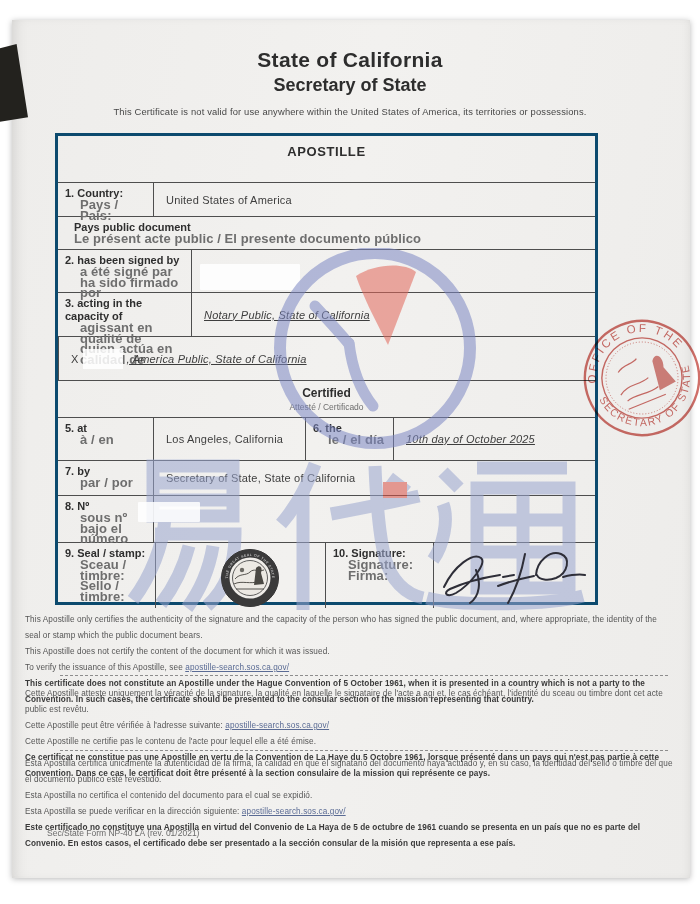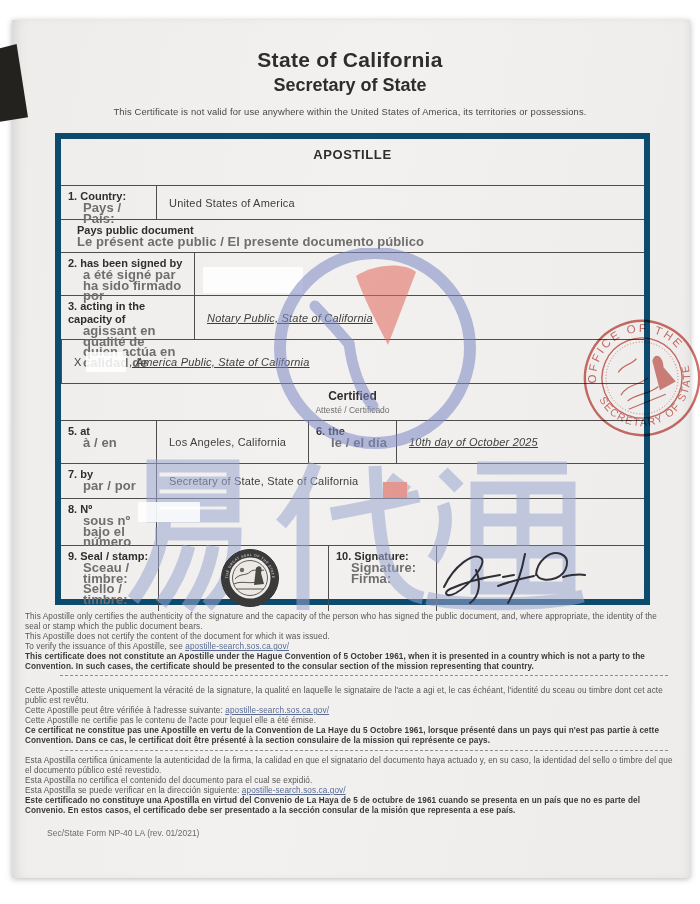--- a/index.html
+++ b/index.html
@@ -11,42 +11,42 @@
   .corner{position:absolute;left:-2px;top:44px;width:30px;height:78px;background:#23221e;
           clip-path:polygon(0 6%,62% 0,100% 94%,0 100%);}
   .content{position:absolute;left:0;top:0;width:700px;height:904px;}
 
   .title{position:absolute;left:0;width:700px;text-align:center;color:#2d2d2d;font-weight:bold;}
   .t1{top:48px;font-size:21px;letter-spacing:.3px;}
   .t2{top:75px;font-size:18px;}
   .disclaimer{position:absolute;left:0;top:106px;width:700px;text-align:center;
               font-size:9.4px;color:#474747;letter-spacing:.15px;}
 
-  .table{position:absolute;left:55px;top:133px;width:595px;height:472px;
-         border:6px solid #0c4a6e;box-sizing:border-box;background:transparent;}
+  .table{position:absolute;left:55px;top:133px;width:543px;height:472px;
+         border:3px solid #0c4a6e;box-sizing:border-box;background:transparent;}
   .trow{display:flex;border-bottom:1px solid #4e4e4e;box-sizing:border-box;}
   .trow:last-child{border-bottom:none;}
   .cell{box-sizing:border-box;position:relative;}
   .bl{border-left:1px solid #4e4e4e;}
   .lab{padding:4px 4px 0 7px;font-size:11px;font-weight:bold;color:#2e2e2e;line-height:13px;}
   .sub{font-size:13px;color:#6e6e6e;font-weight:bold;margin-left:15px;line-height:10.5px;letter-spacing:.1px;}
   .val{display:flex;align-items:center;padding:2px 6px 2px 12px;font-size:11px;color:#3e3e3e;letter-spacing:.2px;}
   .ital{font-style:italic;text-decoration:underline;}
   .hdr-cell{width:100%;text-align:center;padding-top:8px;}
   .hdr-title{font-size:13px;font-weight:bold;color:#2e2e2e;letter-spacing:.6px;}
   .hdr-sub{font-size:10.5px;color:#3e3e3e;margin-top:3px;}
   .pub{padding:4px 0 0 16px;}
   .pub .sub{margin-left:0;}
   .cert{width:100%;text-align:center;padding-top:5px;}
   .cert-t{font-size:12px;font-weight:bold;color:#2e2e2e;}
   .cert-s{font-size:8.5px;color:#6e6e6e;margin-top:2px;}
   .patch{background:rgba(255,255,255,.85);border-radius:1px;}
   .gap40{display:inline-block;width:40px;height:20px;background:rgba(255,255,255,.85);margin:0 4px;}
 
-  .note{position:absolute;left:25px;width:648px;font-size:8.2px;line-height:10px;color:#555555;letter-spacing:.1px;}
+  .note{position:absolute;left:25px;width:648px;font-size:8.2px;line-height:16px;color:#555555;letter-spacing:.1px;}
   .note .bold{font-weight:bold;color:#393939;}
   .link{color:#5a6b94;text-decoration:underline;cursor:pointer;}
   .sep{position:absolute;left:60px;width:608px;border-top:1.3px dashed #8d8d8d;height:0;}
   .formid{position:absolute;left:47px;top:828px;font-size:8.5px;color:#6a6a6a;}
 
   .wm-cjk{position:absolute;left:125px;top:458px;opacity:.55;}
   .wm-logo{position:absolute;left:270px;top:248px;opacity:.55;}
   .p3{position:absolute;left:138px;top:502px;width:62px;height:20px;}
   .sealsvg{position:absolute;left:220px;top:548px;}
   .sigsvg{position:absolute;left:437px;top:546px;}

